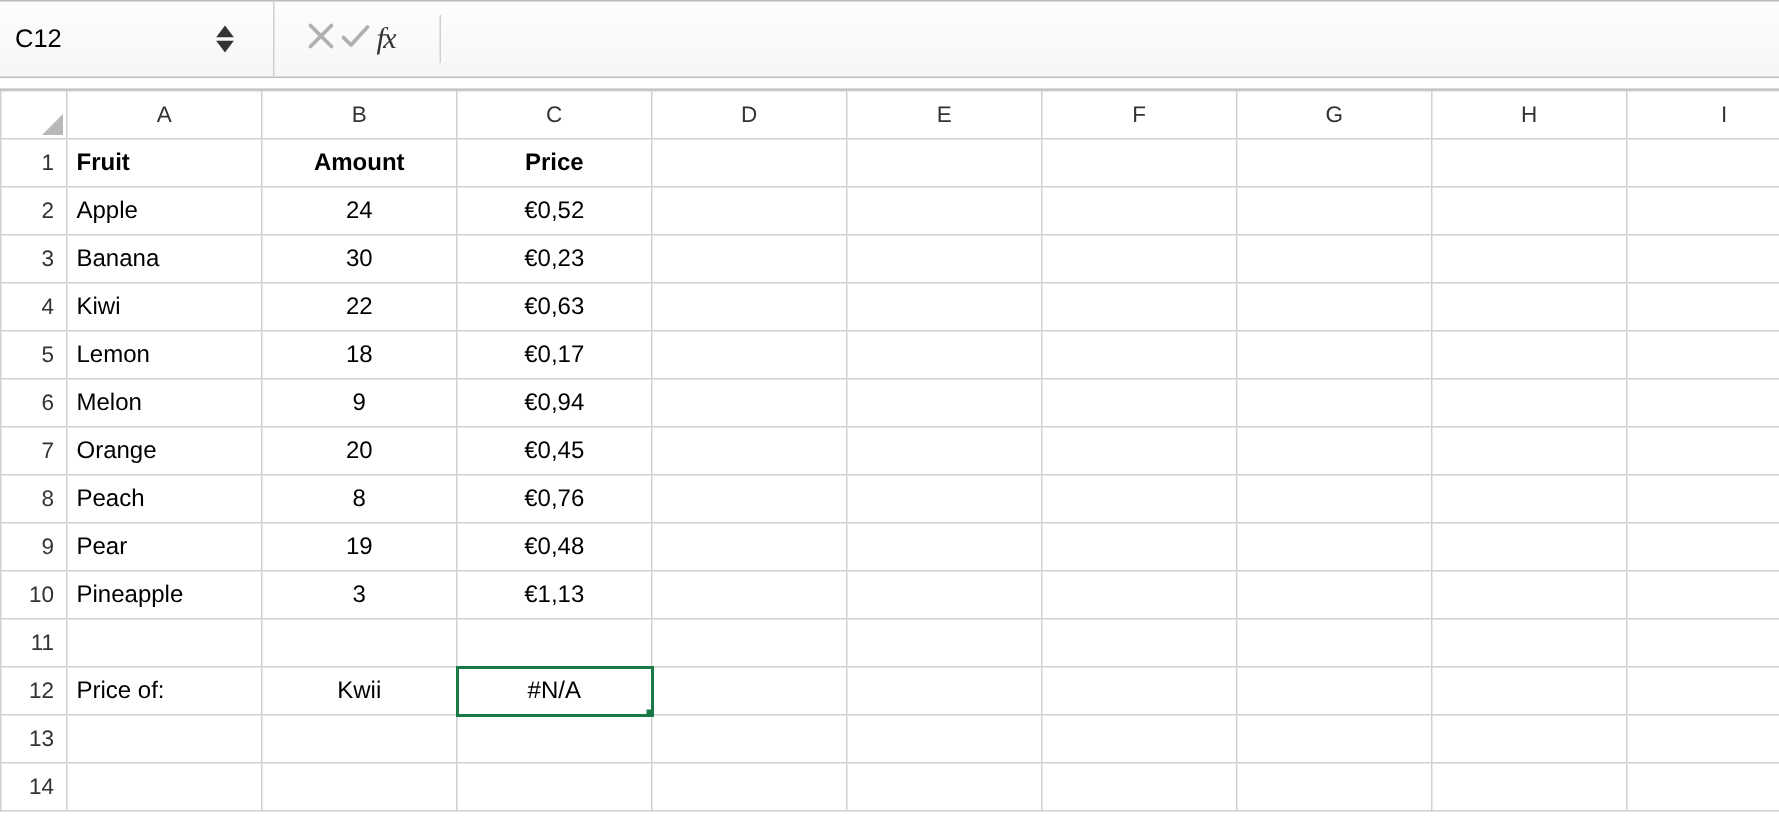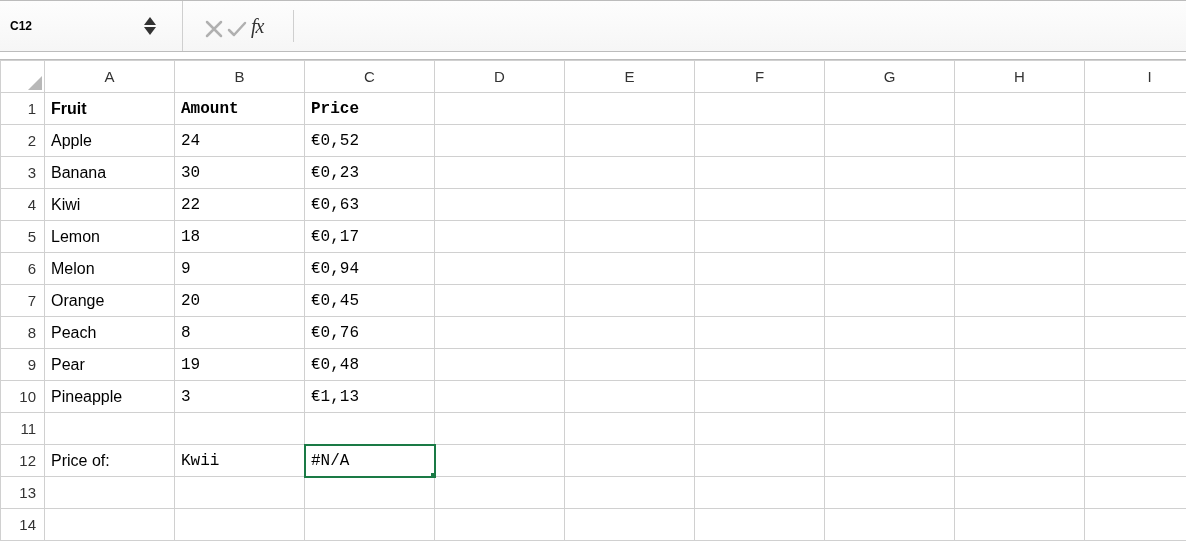--- a/index.html
+++ b/index.html
@@ -24,38 +24,37 @@
     border-bottom: 1px solid #bcbcbc;
     background: linear-gradient(#fdfdfd, #f6f6f6);
     padding-left: 10px;
     box-sizing: border-box;
   }
   .namebox {
     width: 120px;
     height: 100%;
     display: flex;
     align-items: center;
-    font-size: 12px;
-    font-weight: bold;
+    font-size: 17px;
   }
   .stepper {
     width: 40px;
     height: 100%;
     display: flex;
     flex-direction: column;
     justify-content: center;
     align-items: center;
     gap: 2px;
     border-right: 1px solid #cfcfcf;
     padding-right: 12px;
   }
   .stepper svg { display:block; }
   .btn-area {
     display: flex;
-    align-items: flex-end;
+    align-items: flex-start;
     gap: 4px;
     padding: 0 22px;
   }
   .btn-area .icon { display:flex; align-items:center; justify-content:center; }
   .btn-area .disabled { color:#b0b0b0; }
   .fx {
     font-family: Georgia, 'Times New Roman', serif;
     font-style: italic;
     font-size: 20px;
     font-weight: 500;
@@ -121,21 +120,21 @@
     right:2px;
     bottom:2px;
     width:0;height:0;
     border-left:14px solid transparent;
     border-bottom:14px solid #b8b8b8;
   }
   .grid td {
     font-size: 16px;
   }
   .bold { font-weight: bold; }
-  .center { text-align: left; font-family: Liberation Mono, monospace; }
+  .center { text-align: center; }
   .left { text-align: left; }
 
   
   td.selected {
     position: relative;
     outline: 2px solid #1a7a45;
     outline-offset: -1px;
     margin-left: 18px;
   }
   td.selected::after{

